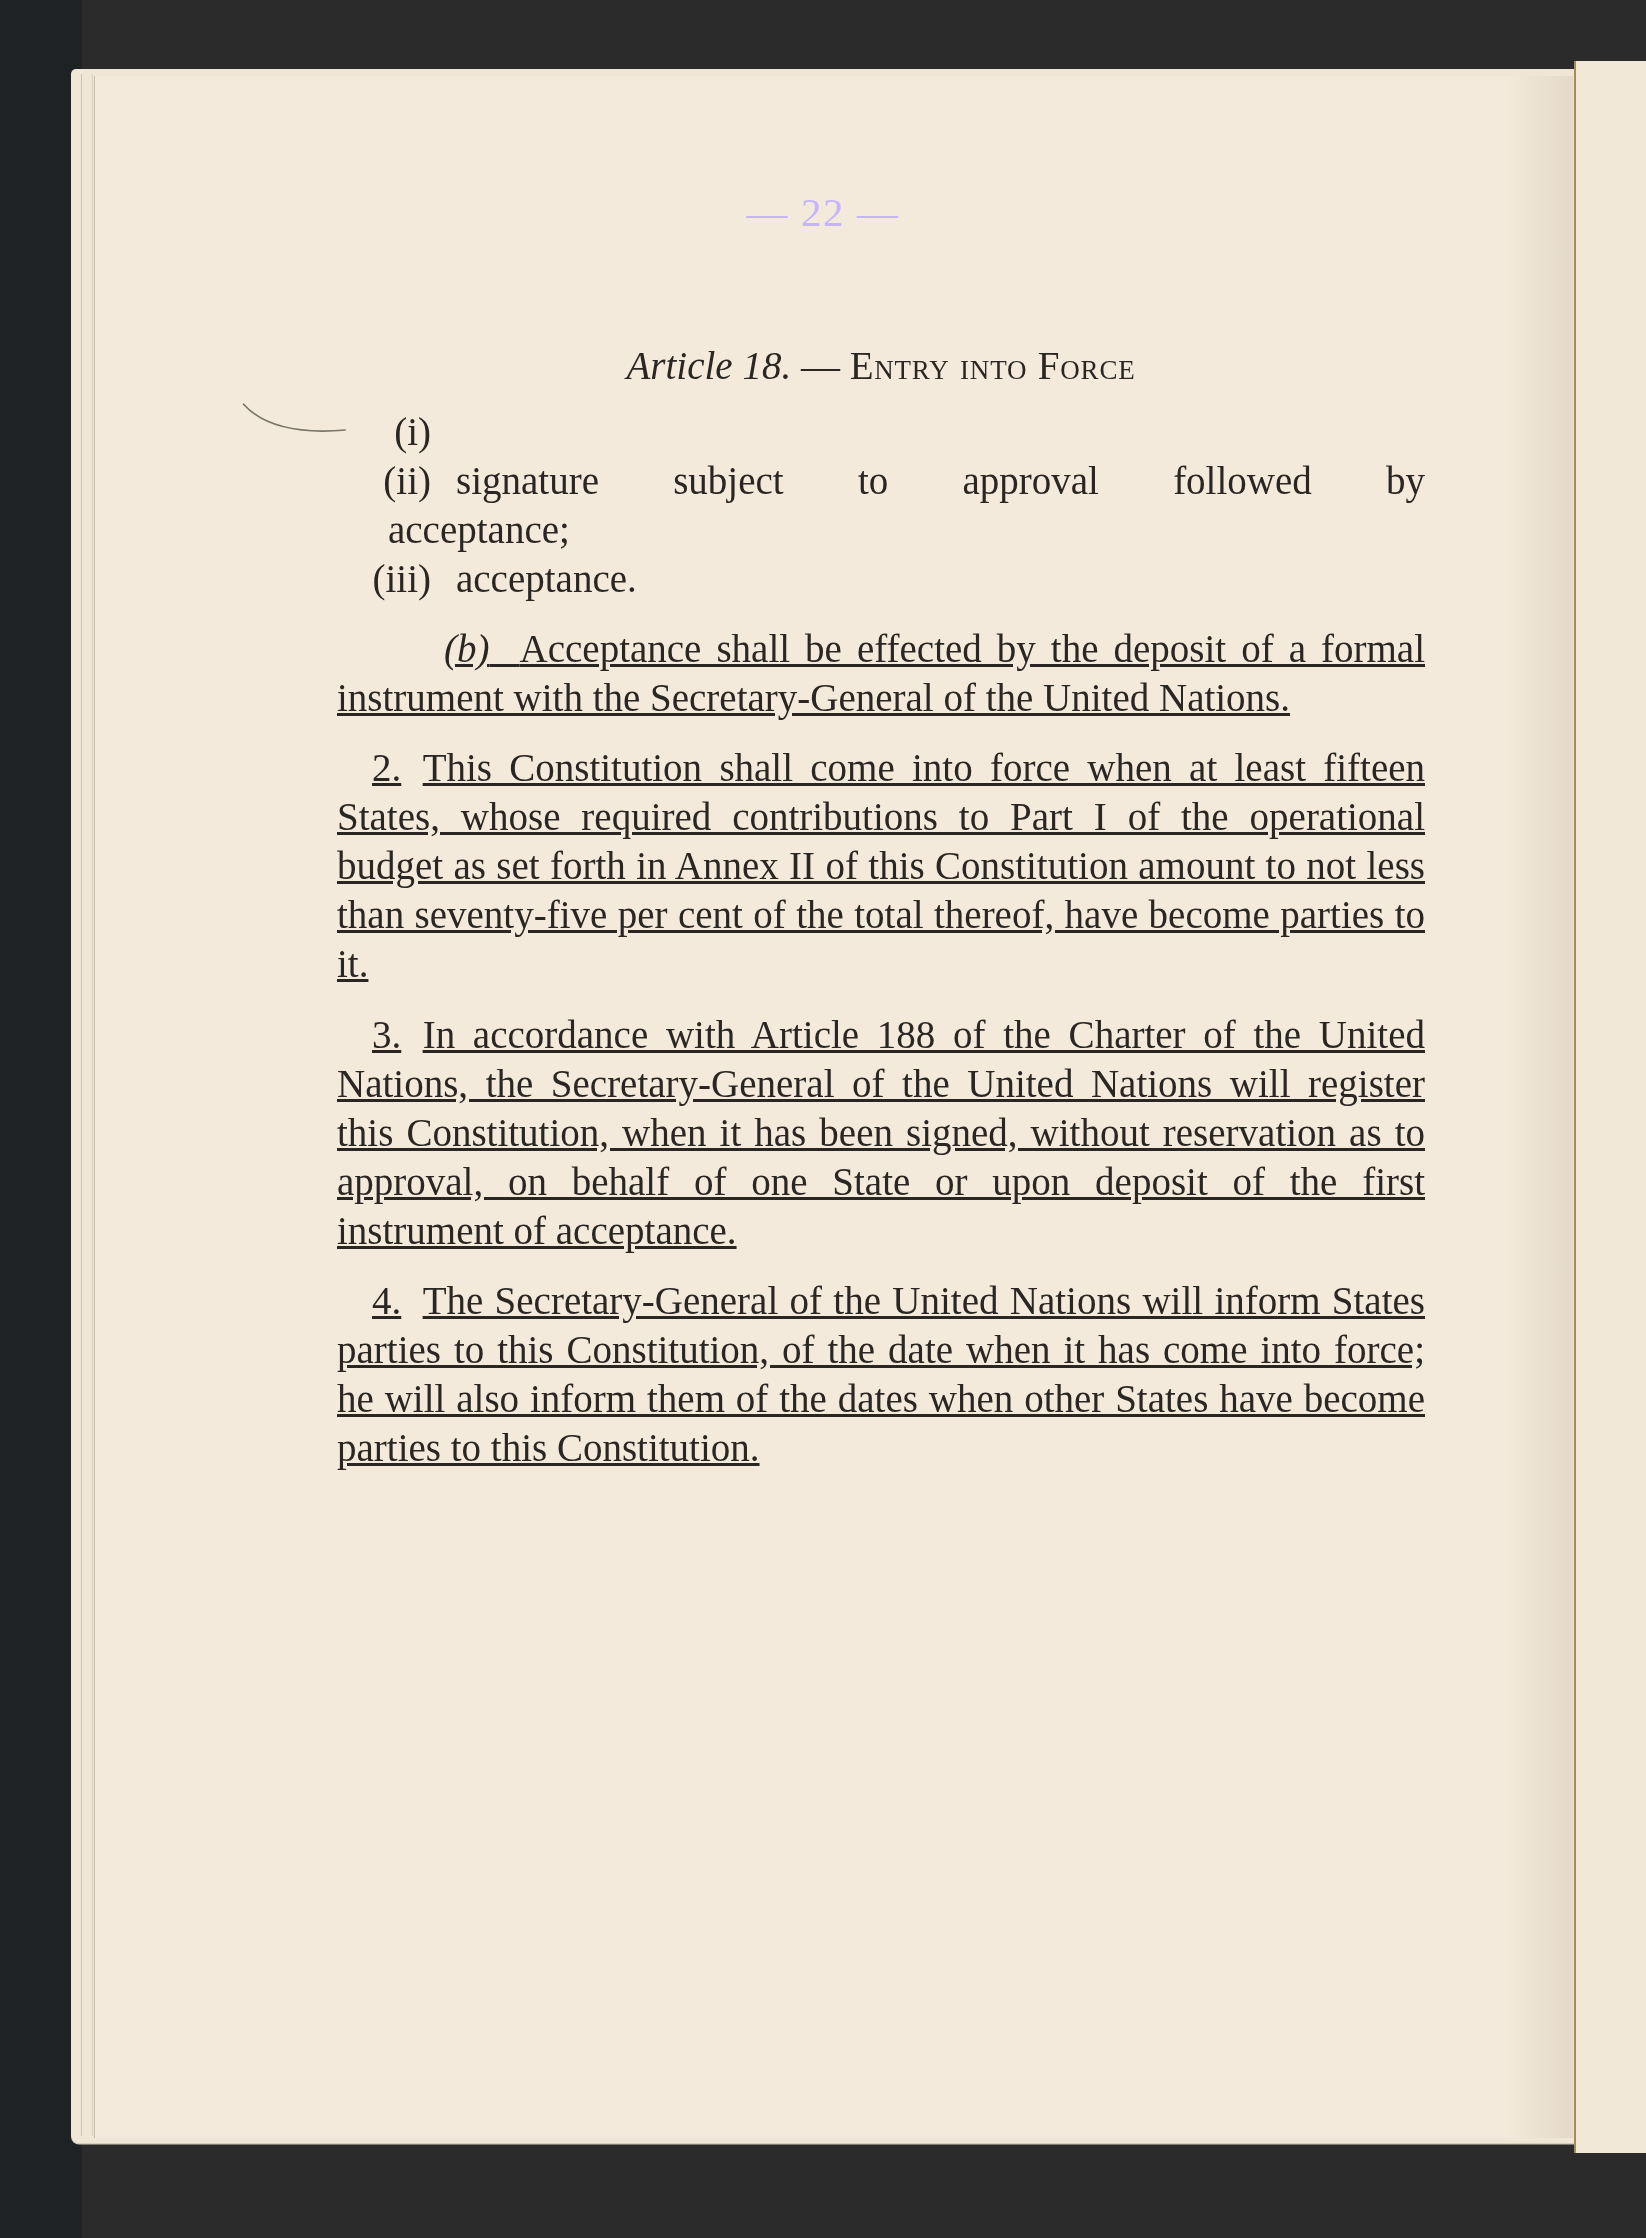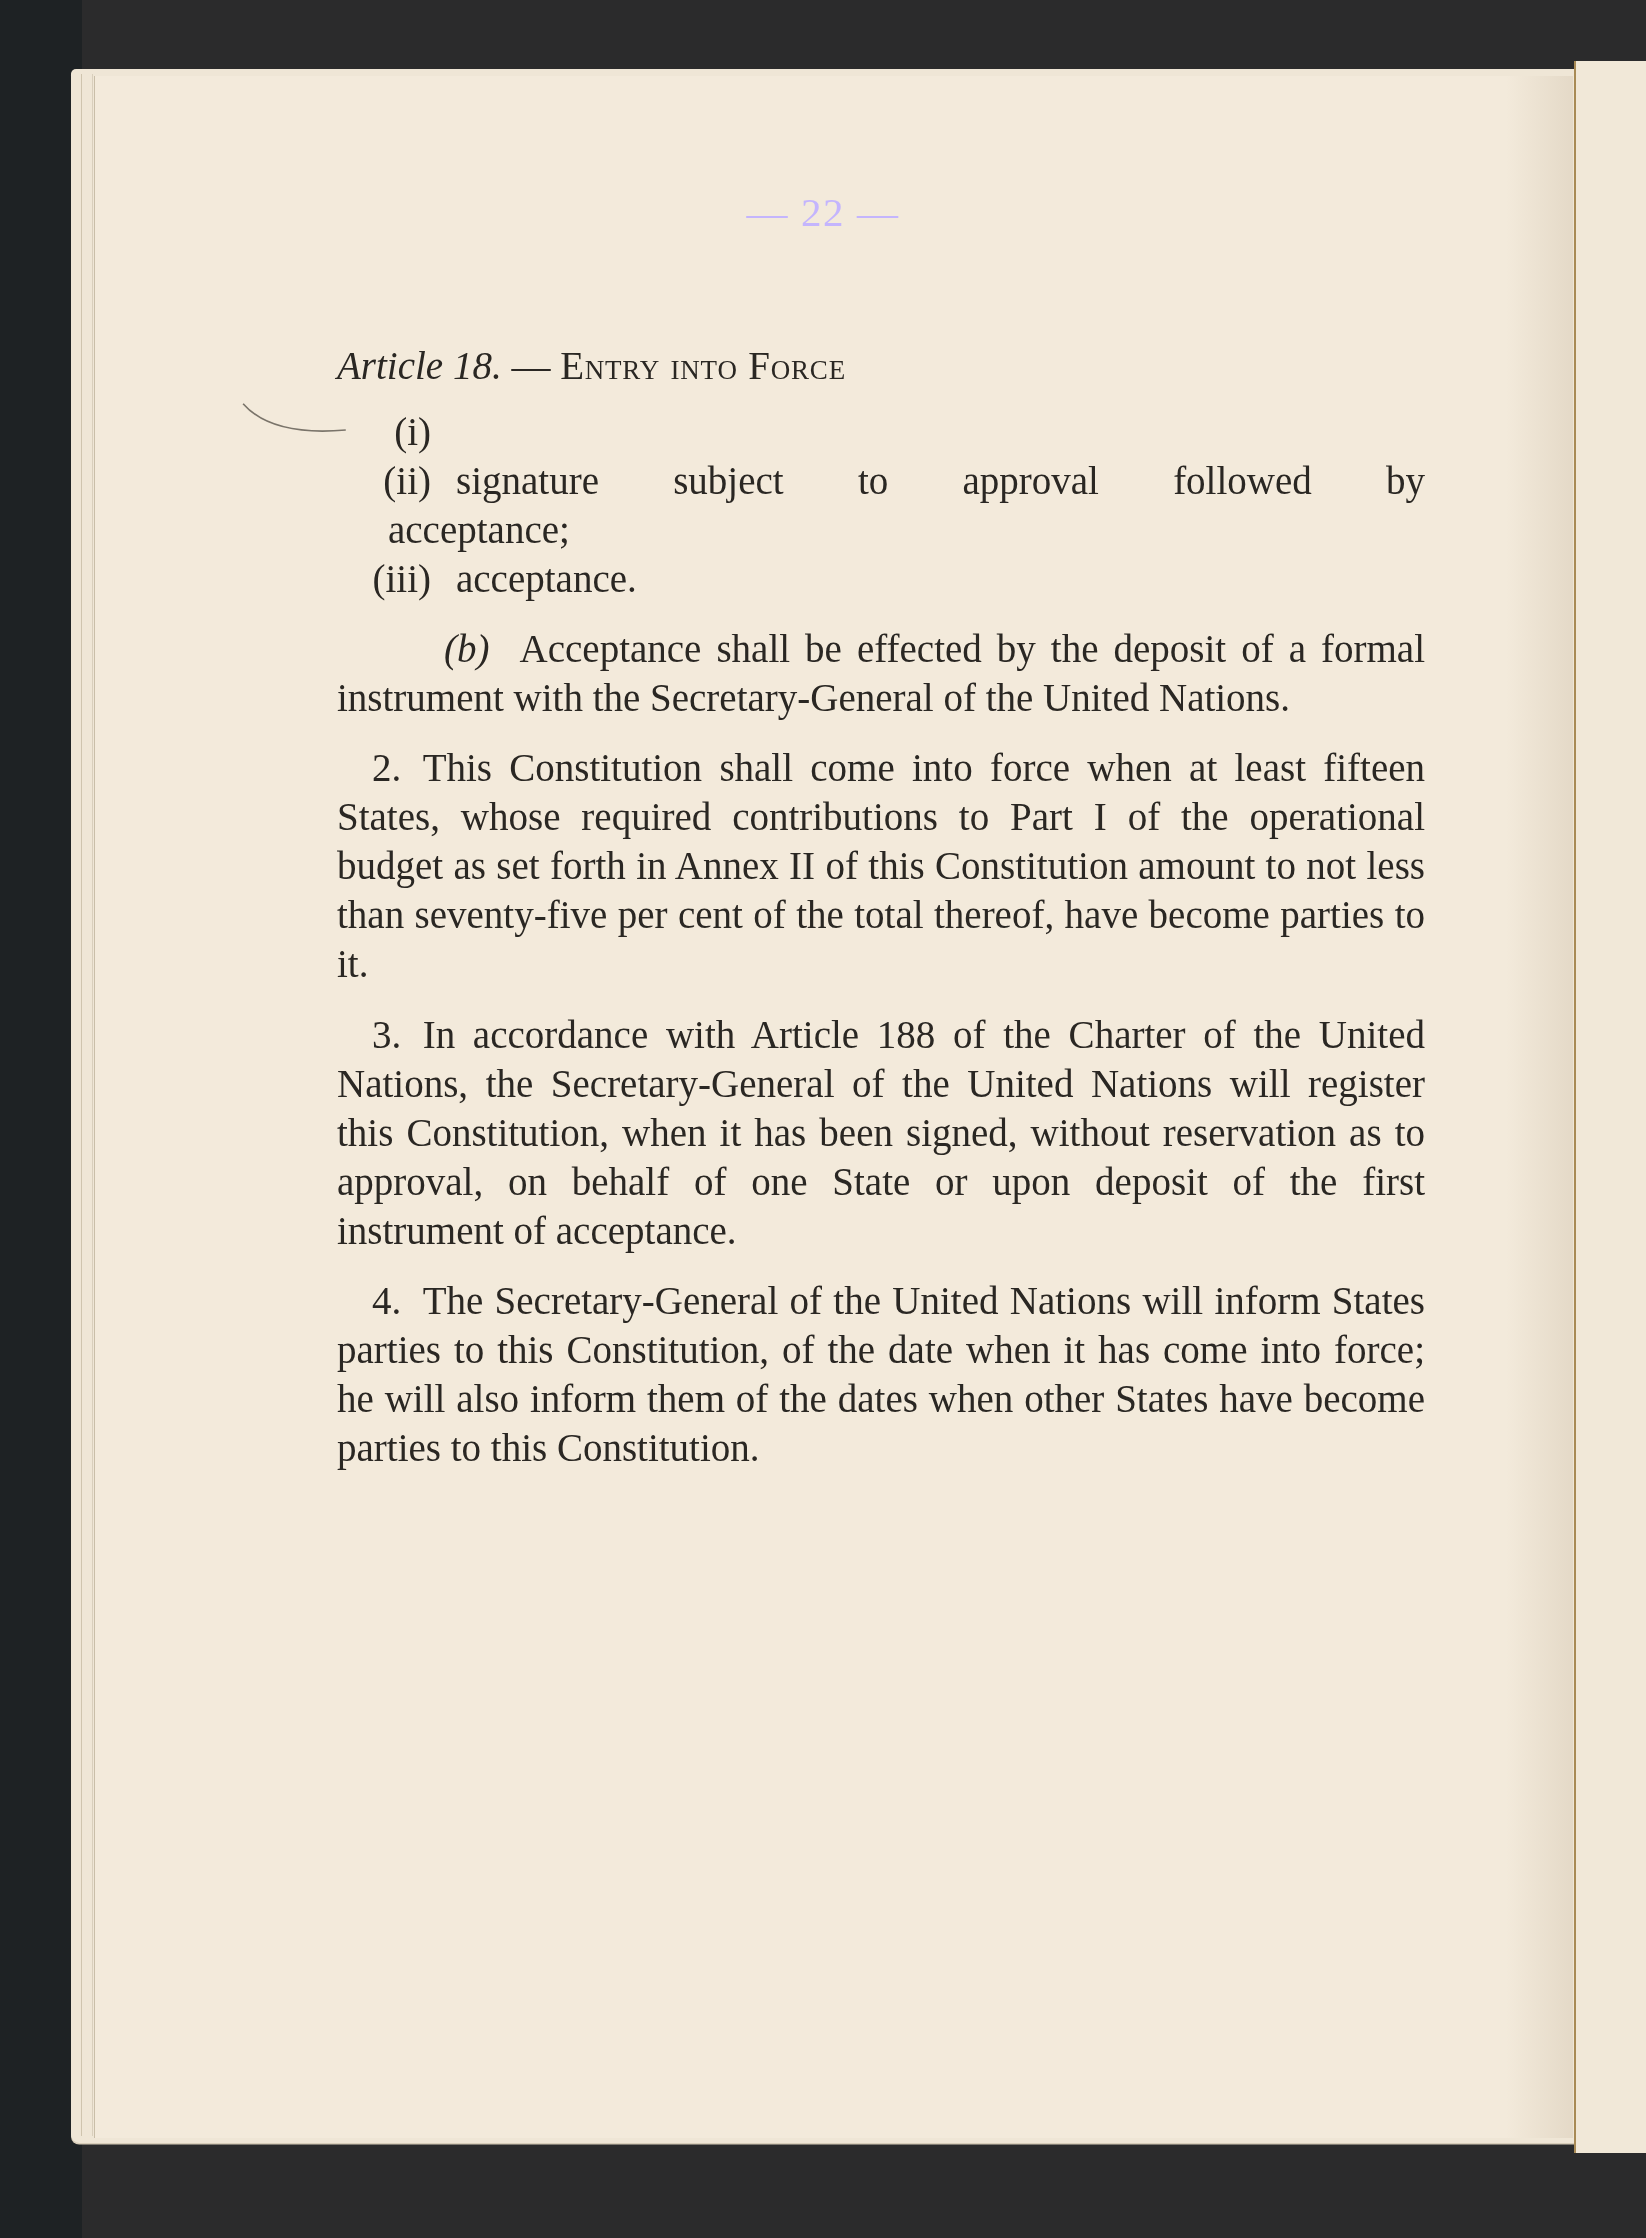--- a/index.html
+++ b/index.html
@@ -74,23 +74,23 @@
       font-size: 39px;
       line-height: 49px;
     }
     .para {
       margin: 0;
       text-align: justify;
       text-align-last: left;
     }
     .indent { text-indent: 35px; }
     .gap-small { margin-top: 11.5px; }
-    .gap-med { margin-top: 21.4px; }
+    .gap-med { margin-top: 21.4px; text-decoration: underline; }
     .heading {
-      text-align: left;
+      text-align: center;
       margin: 43px 0 16.5px 0;
       font-size: 39px;
     }
     .heading .art { font-style: italic; }
     .heading .sc { font-variant: small-caps; letter-spacing: 0.8px; }
     .sub-item {
       display: flex;
       margin: 0;
     }
     .roman {

